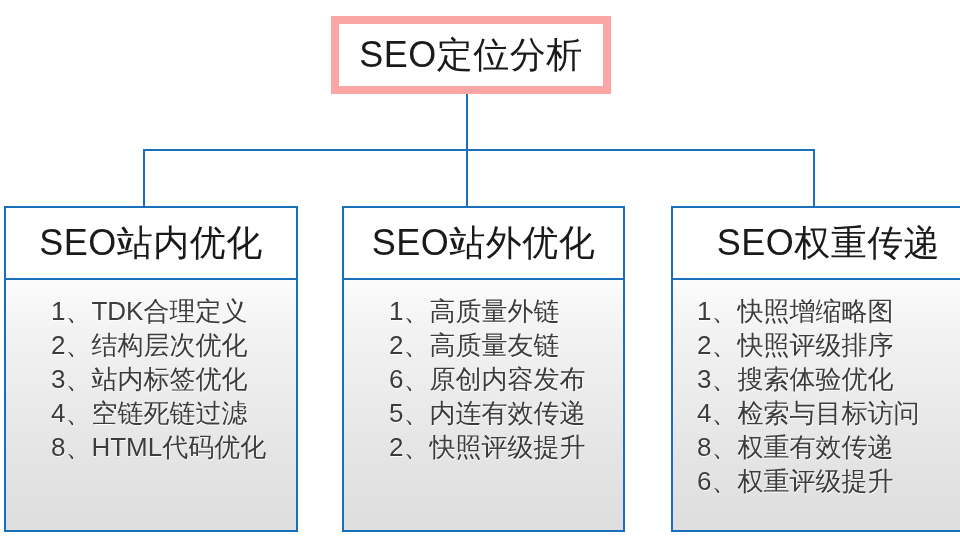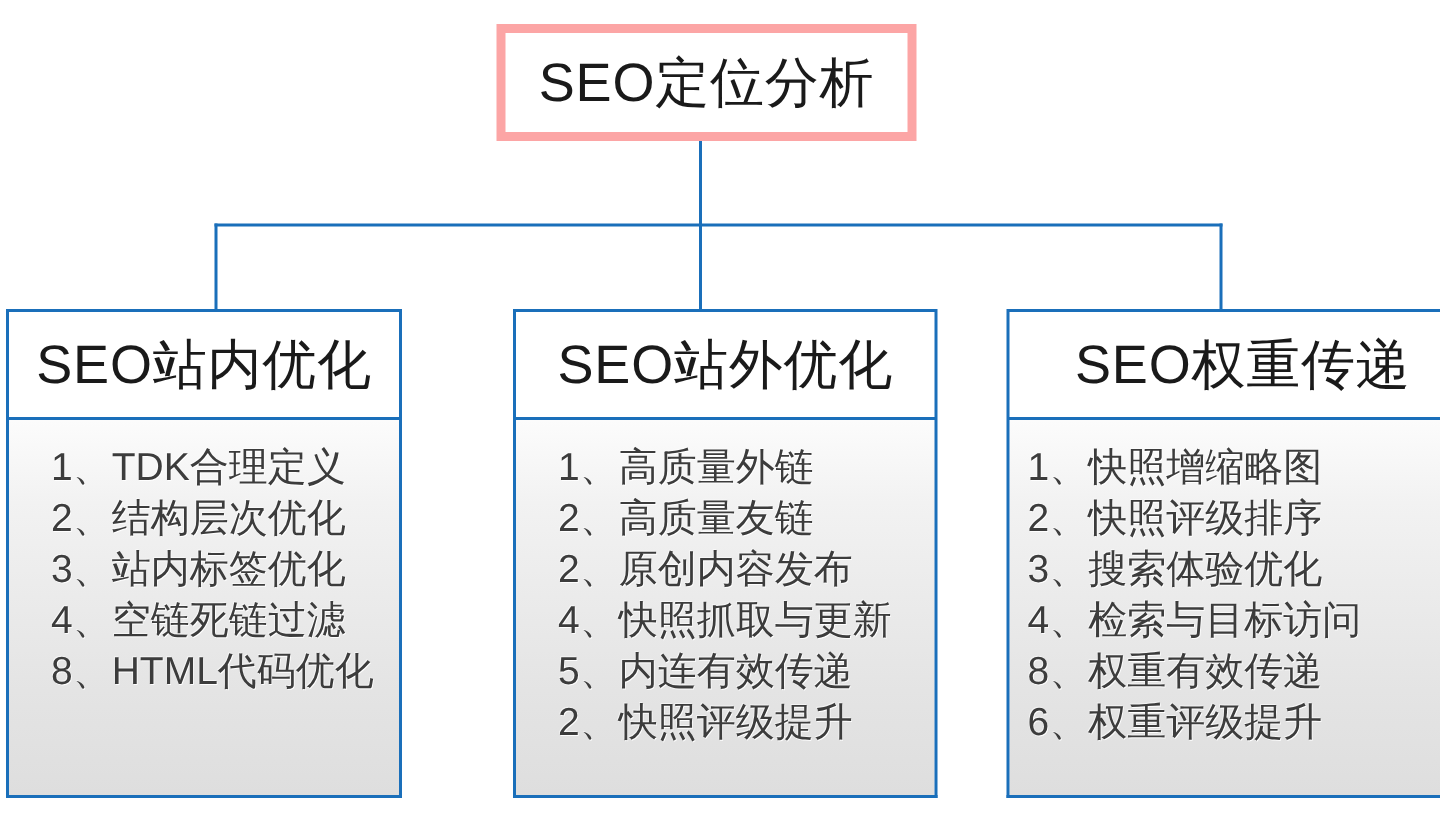--- a/index.html
+++ b/index.html
@@ -19,21 +19,21 @@
     height: 550px;
   }
 
   
   .root-box {
     position: absolute;
     left: 331px;
     top: 16px;
     width: 280px;
     height: 78px;
-    border: 6px solid #fca5a5;
+    border: 8px solid #fca5a5;
     background: #ffffff;
     box-sizing: border-box;
     display: flex;
     align-items: center;
     justify-content: center;
   }
   .root-box .node-title {
     font-size: 36px;
     color: #1a1a1a;
     letter-spacing: 0.5px;
@@ -75,21 +75,21 @@
     top: 149px;
     width: 2px;
     height: 58px;
   }
 
   
   .column {
     position: absolute;
     top: 206px;
   }
-  .col-1 { left: 4px;   width: 264px; }
+  .col-1 { left: 4px;   width: 294px; }
   .col-2 { left: 342px; width: 283px; }
   .col-3 { left: 671px; width: 315px; }
 
   .col-header {
     border: 2px solid #1a6fba;
     background: #ffffff;
     box-sizing: border-box;
     height: 74px;
     display: flex;
     align-items: center;
@@ -114,23 +114,23 @@
     flex-direction: column;
     align-items: flex-start;
   }
   .list-item {
     font-size: 26px;
     line-height: 34px;
     color: #3c3c3c;
     white-space: nowrap;
     text-shadow: 0.5px 0.5px 0 rgba(255,255,255,0.95),
                 -0.5px -0.5px 0 rgba(255,255,255,0.6);
-    padding-left: 28px;
+    padding-left: 45px;
   }
-  .col-3 .list-item { padding-left: 12px; }
+  .col-3 .list-item { padding-left: 24px; }
 </style>
 </head>
 <body>
 
 <div id="canvas">
 
   <div class="root-box">
     <span class="node-title">SEO定位分析</span>
   </div>
 
@@ -153,22 +153,21 @@
     </div>
   </div>
 
   <div class="column col-2">
     <div class="col-header">
       <span class="node-title">SEO站外优化</span>
     </div>
     <div class="col-list">
       <div class="list-item">1、高质量外链</div>
       <div class="list-item">2、高质量友链</div>
-      <div class="list-item">2、原创内容发布</div>
-      <div class="list-item">4、快照抓取与更新</div>
+      <div class="list-item">6、原创内容发布</div>
       <div class="list-item">5、内连有效传递</div>
       <div class="list-item">2、快照评级提升</div>
     </div>
   </div>
 
   <div class="column col-3">
     <div class="col-header">
       <span class="node-title">SEO权重传递</span>
     </div>
     <div class="col-list">

